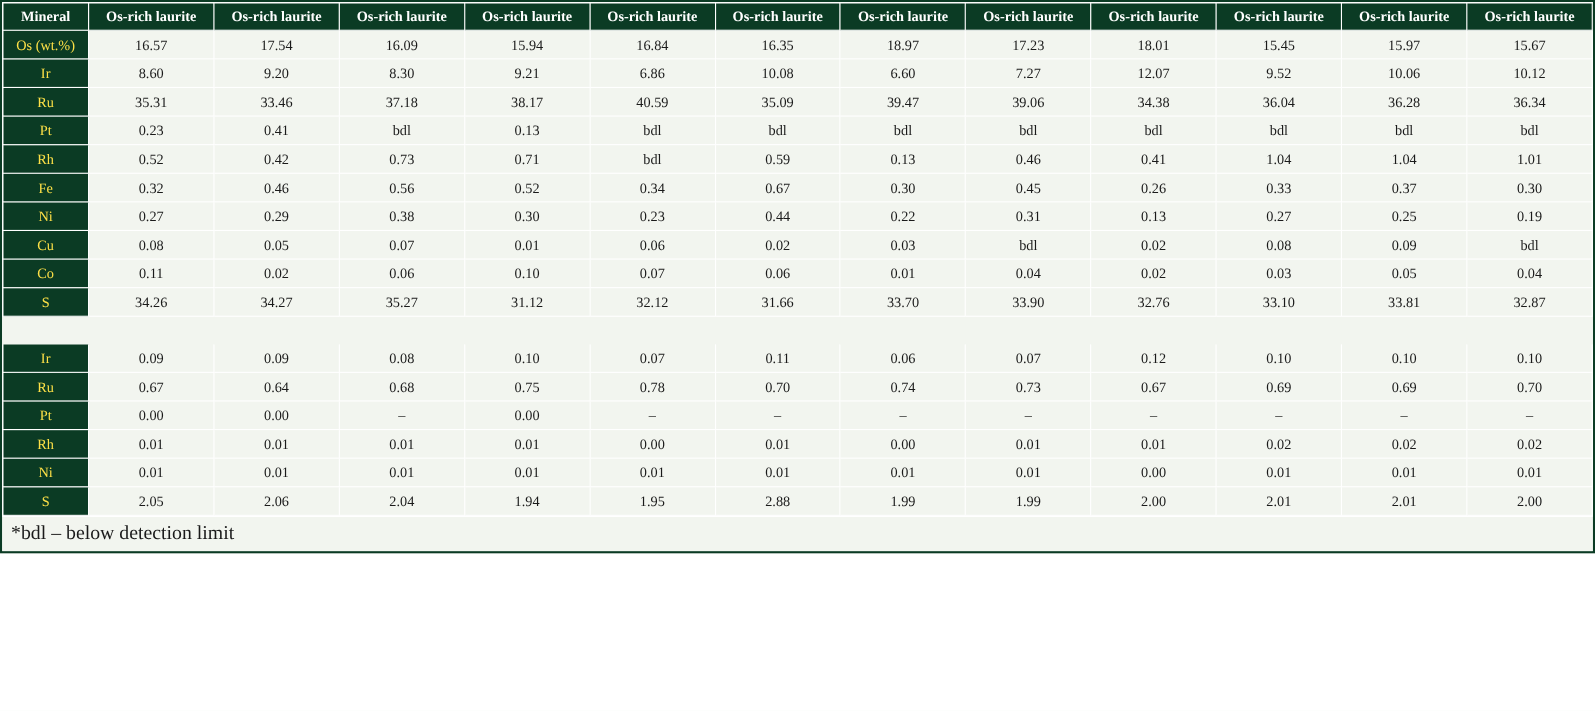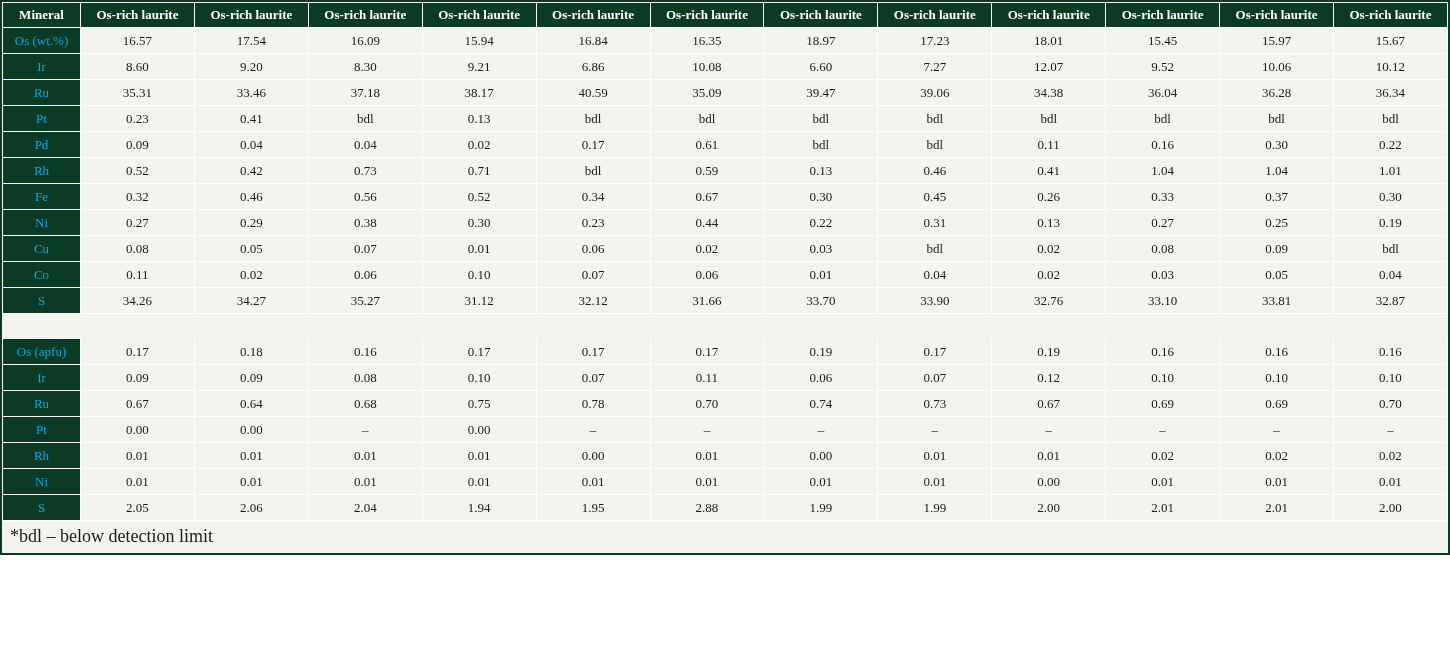--- a/index.html
+++ b/index.html
@@ -48,21 +48,21 @@
     border: 1px solid #ffffff;
     white-space: nowrap;
   }
   tr.header-row th.corner {
     width: 77px;
     margin-top: 28px;
   }
   
   td.rowlabel {
     background: #0b3b24;
-    color: #0ea5e9;
+    color: #fde047;
     text-align: center;
     font-size: 13px;
     width: 77px;
     white-space: nowrap;
   }
   td.rowlabel.blank {
     background: #f2f5ef;
     border-color: #f2f5ef;
   }
   
@@ -171,35 +171,20 @@
           <td class="value">bdl</td>
           <td class="value">bdl</td>
           <td class="value">bdl</td>
           <td class="value">bdl</td>
           <td class="value">bdl</td>
           <td class="value">bdl</td>
           <td class="value">bdl</td>
           <td class="value">bdl</td>
         </tr>
         <tr>
-          <td class="rowlabel"><span>Pd</span></td>
-          <td class="value">0.09</td>
-          <td class="value">0.04</td>
-          <td class="value">0.04</td>
-          <td class="value">0.02</td>
-          <td class="value">0.17</td>
-          <td class="value">0.61</td>
-          <td class="value">bdl</td>
-          <td class="value">bdl</td>
-          <td class="value">0.11</td>
-          <td class="value">0.16</td>
-          <td class="value">0.30</td>
-          <td class="value">0.22</td>
-        </tr>
-        <tr>
           <td class="rowlabel"><span>Rh</span></td>
           <td class="value">0.52</td>
           <td class="value">0.42</td>
           <td class="value">0.73</td>
           <td class="value">0.71</td>
           <td class="value">bdl</td>
           <td class="value">0.59</td>
           <td class="value">0.13</td>
           <td class="value">0.46</td>
           <td class="value">0.41</td>
@@ -291,35 +276,20 @@
           <td class=""></td>
           <td class=""></td>
           <td class=""></td>
           <td class=""></td>
           <td class=""></td>
           <td class=""></td>
           <td class=""></td>
           <td class=""></td>
         </tr>
         <tr>
-          <td class="rowlabel"><span>Os (apfu)</span></td>
-          <td class="value">0.17</td>
-          <td class="value">0.18</td>
-          <td class="value">0.16</td>
-          <td class="value">0.17</td>
-          <td class="value">0.17</td>
-          <td class="value">0.17</td>
-          <td class="value">0.19</td>
-          <td class="value">0.17</td>
-          <td class="value">0.19</td>
-          <td class="value">0.16</td>
-          <td class="value">0.16</td>
-          <td class="value">0.16</td>
-        </tr>
-        <tr>
           <td class="rowlabel"><span>Ir</span></td>
           <td class="value">0.09</td>
           <td class="value">0.09</td>
           <td class="value">0.08</td>
           <td class="value">0.10</td>
           <td class="value">0.07</td>
           <td class="value">0.11</td>
           <td class="value">0.06</td>
           <td class="value">0.07</td>
           <td class="value">0.12</td>

